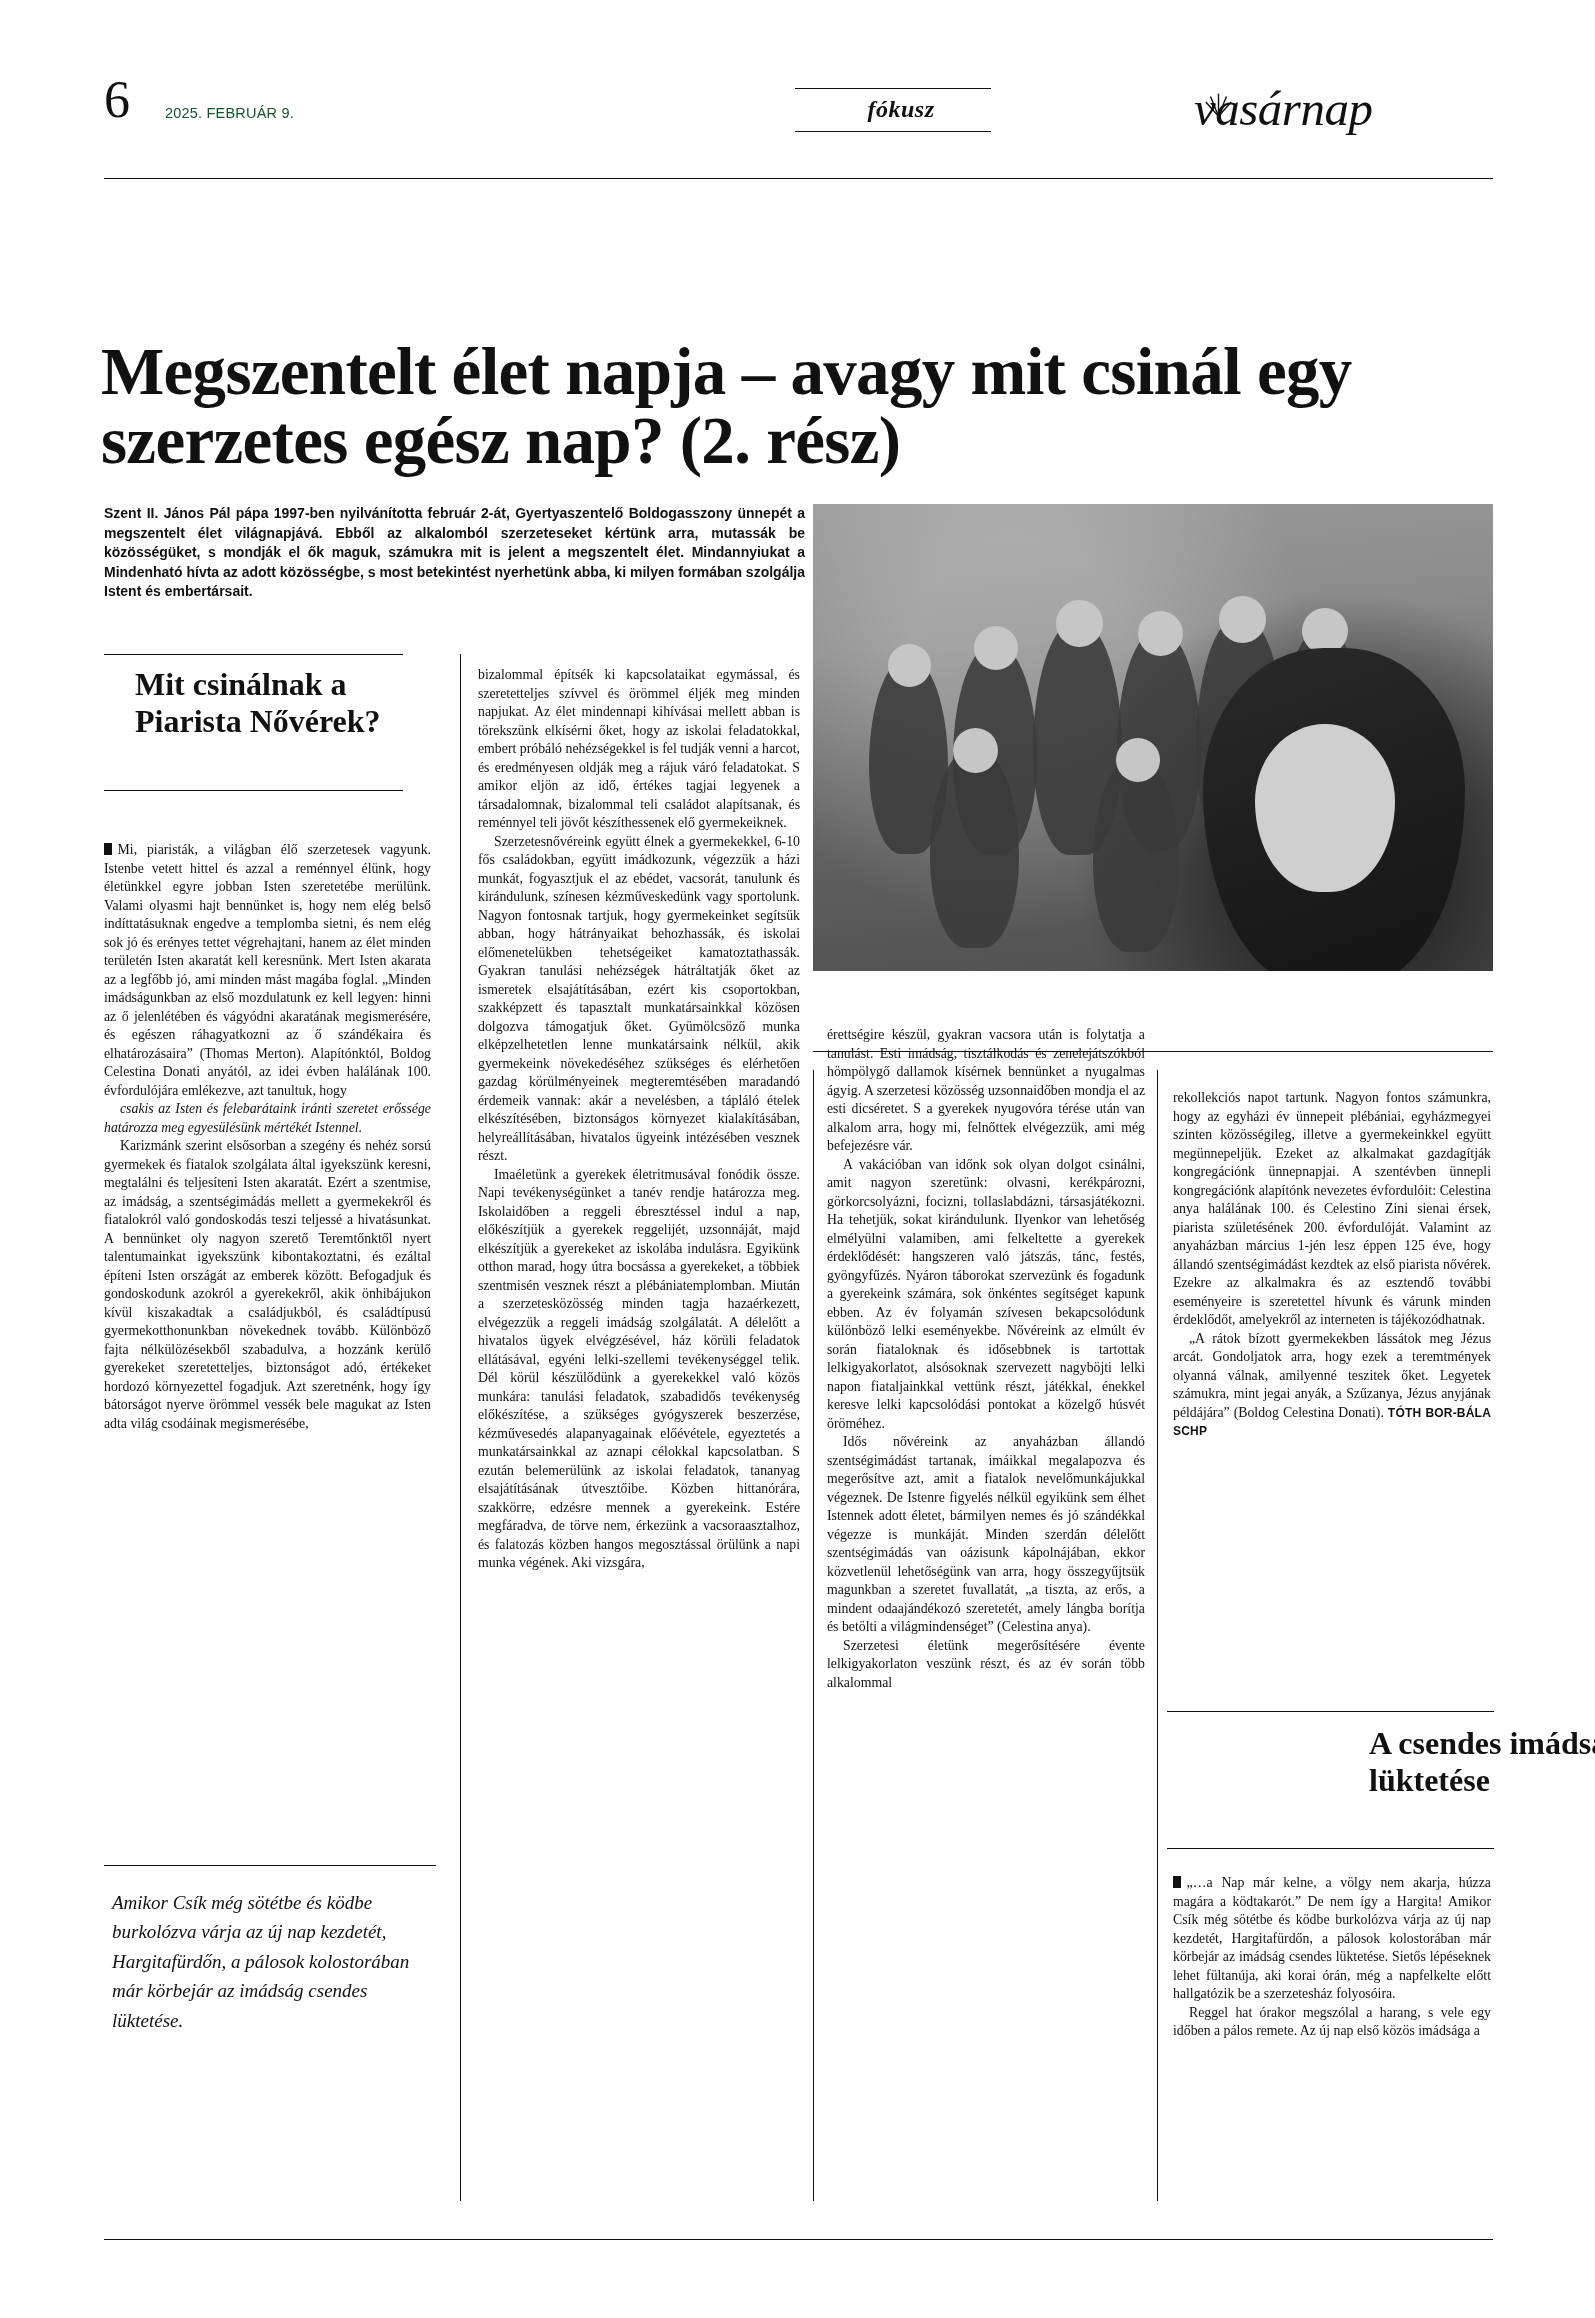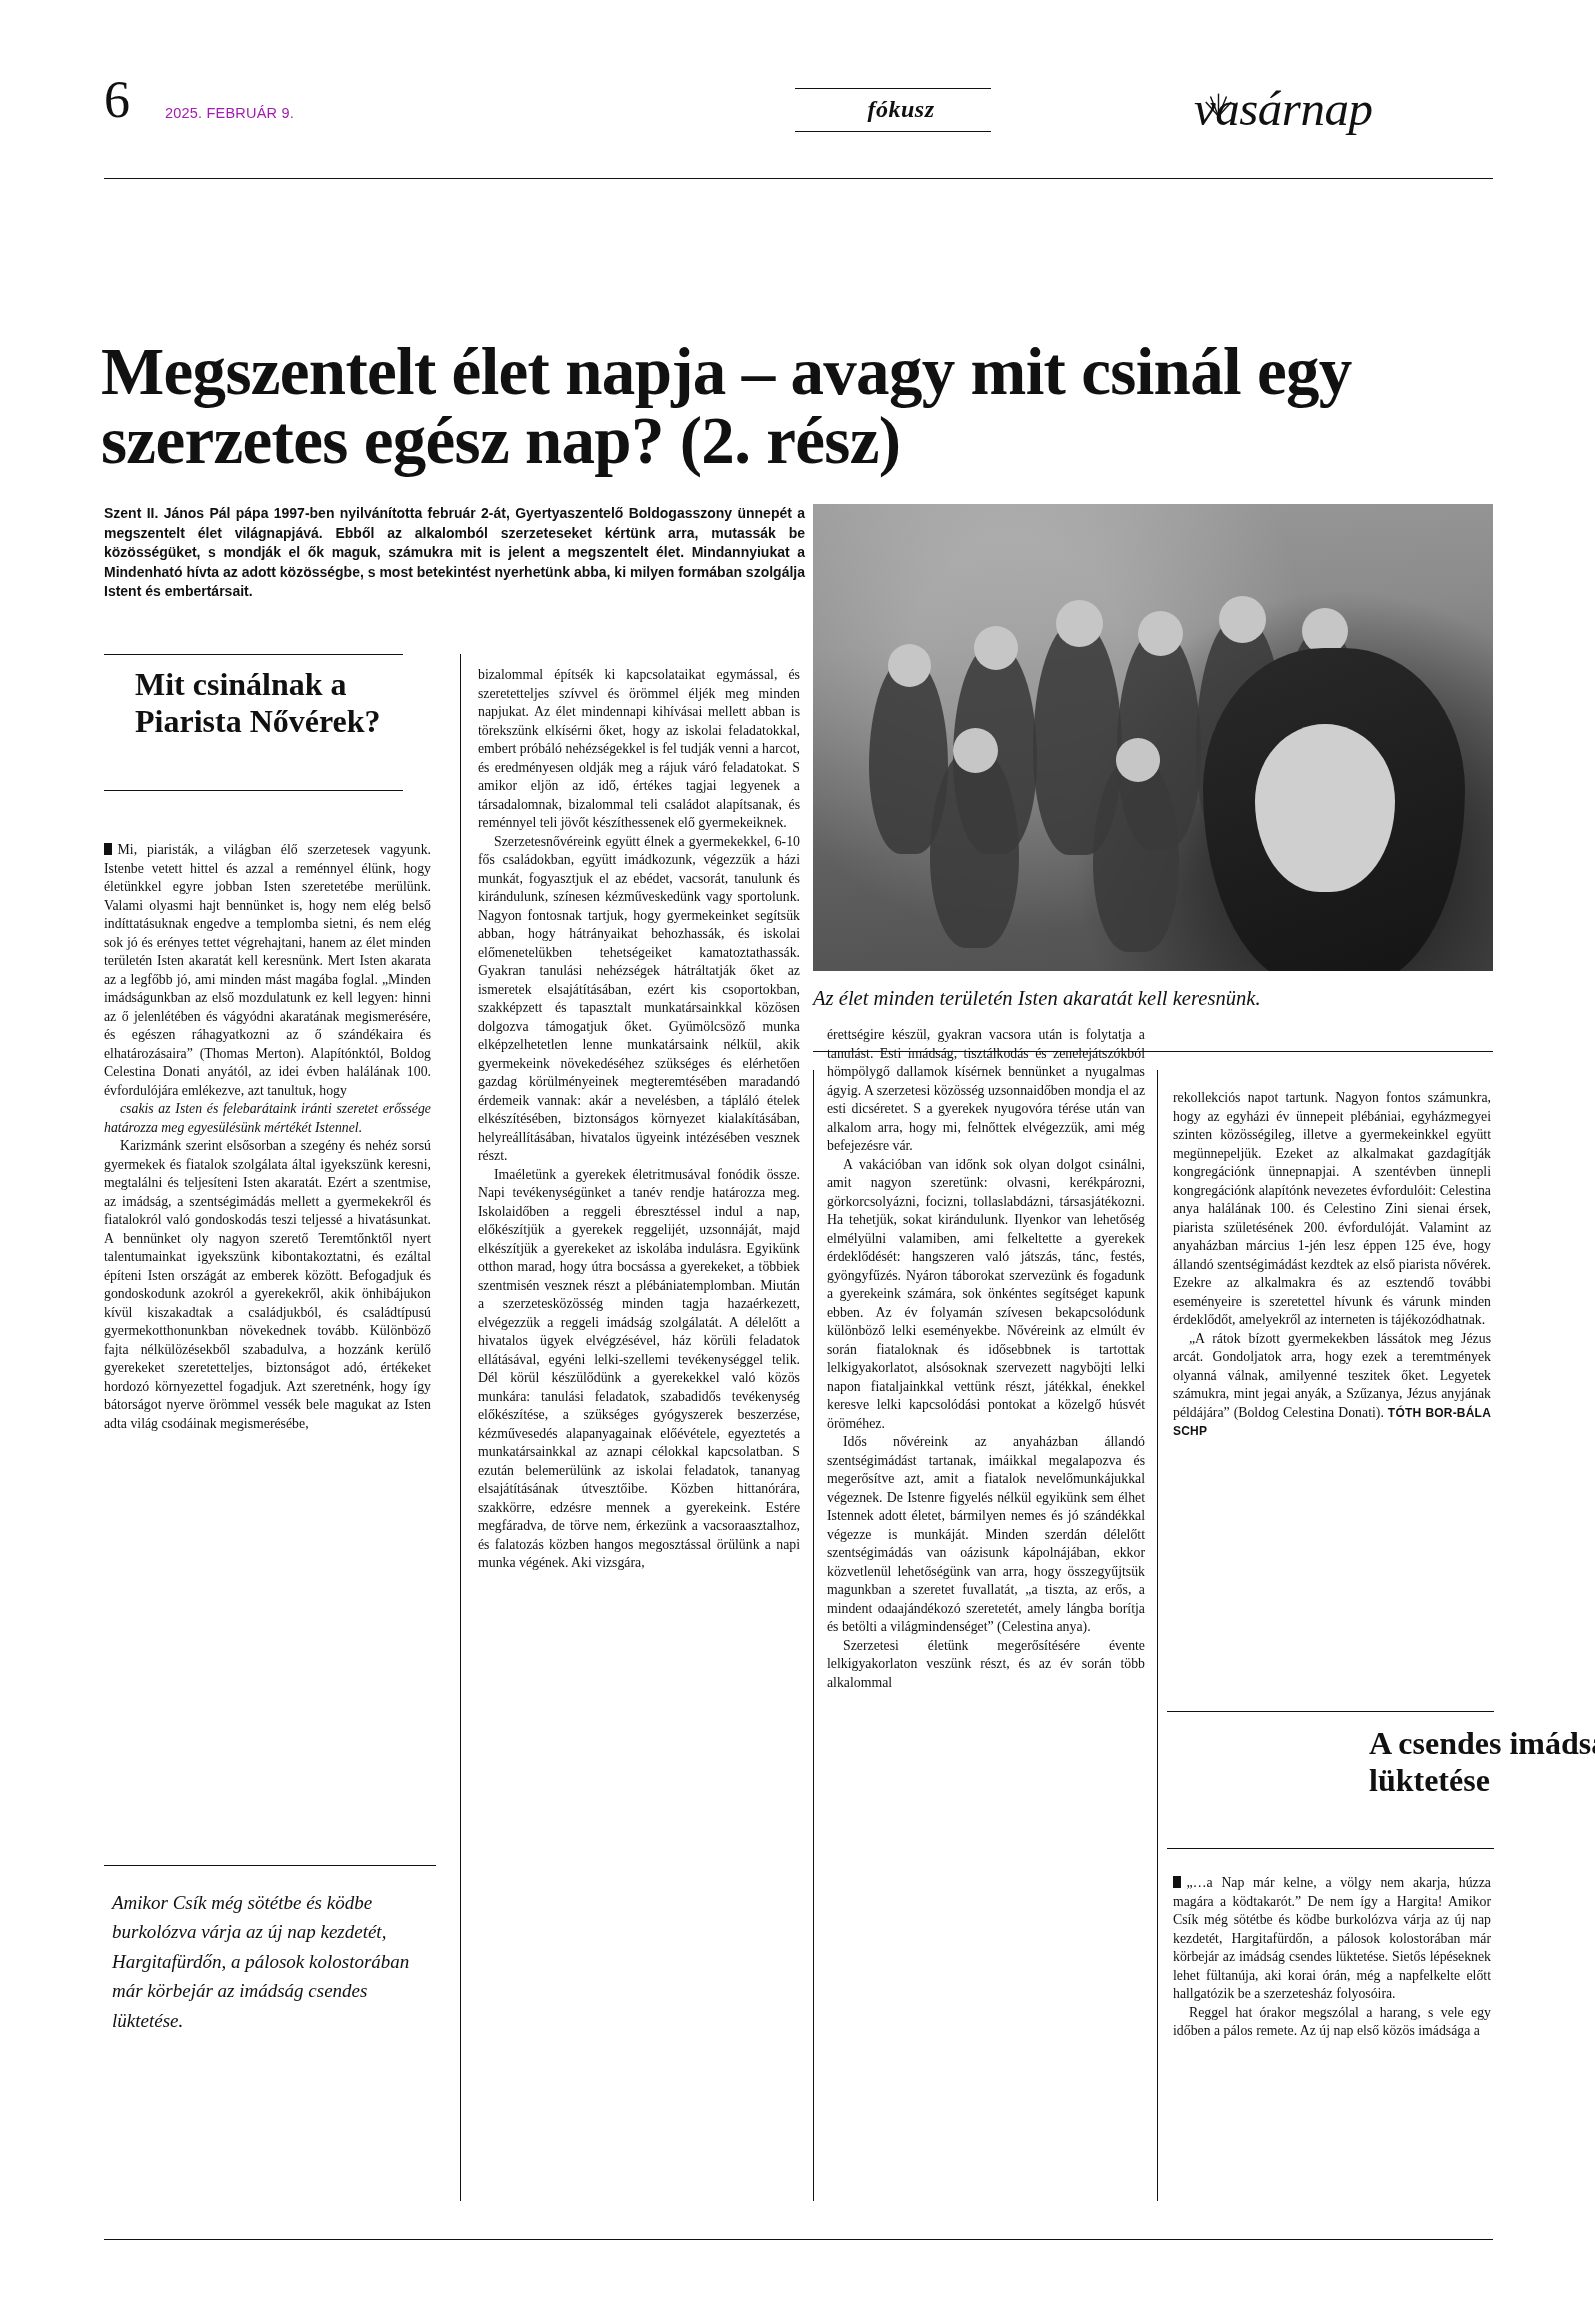--- a/index.html
+++ b/index.html
@@ -39,21 +39,21 @@
     font-weight: 400;
     color: #111;
   }
   .folio-date {
     position: absolute;
     left: 61px;
     top: 26px;
     font-family: "Liberation Sans", sans-serif;
     font-size: 14.5px;
     letter-spacing: 0.2px;
-    color: #a21caf;
+    color: #14532d;
   }
   .section-badge {
     position: absolute;
     left: 691px;
     top: 9.3px;
     width: 196px;
     text-align: center;
     border-top: 1.4px solid #111;
     border-bottom: 1.4px solid #111;
     padding: 6.5px 0 8.4px 0;
@@ -367,21 +367,20 @@
       <div class="ph-fig" style="left:467px;top:124px;width:86px;height:234px;"></div>
       <div class="ph-head" style="left:489px;top:104px;width:46px;height:46px;"></div>
       <div class="ph-fig" style="left:117px;top:243px;width:89px;height:201px;"></div>
       <div class="ph-head" style="left:140px;top:224px;width:45px;height:45px;"></div>
       <div class="ph-fig" style="left:280px;top:252px;width:86px;height:196px;"></div>
       <div class="ph-head" style="left:303px;top:234px;width:44px;height:44px;"></div>
       <div class="ph-big-face"></div>
       <div class="ph-big-skin"></div>
     </div>
   </div>
-  <div class="caption">Az élet minden területén Isten akaratát kell keresnünk.</div>
   <div class="caption-rule"></div>
 
   <div class="subhead-rule-top"></div>
   <div class="subhead">Mit csinálnak a Piarista Nővérek?</div>
   <div class="subhead-rule-bottom"></div>
 
   <div class="vrule" style="left:460px; top:654px; height:1547px;"></div>
   <div class="vrule" style="left:813px; top:1070px; height:1131px;"></div>
   <div class="vrule" style="left:1157px; top:1070px; height:1131px;"></div>
 

